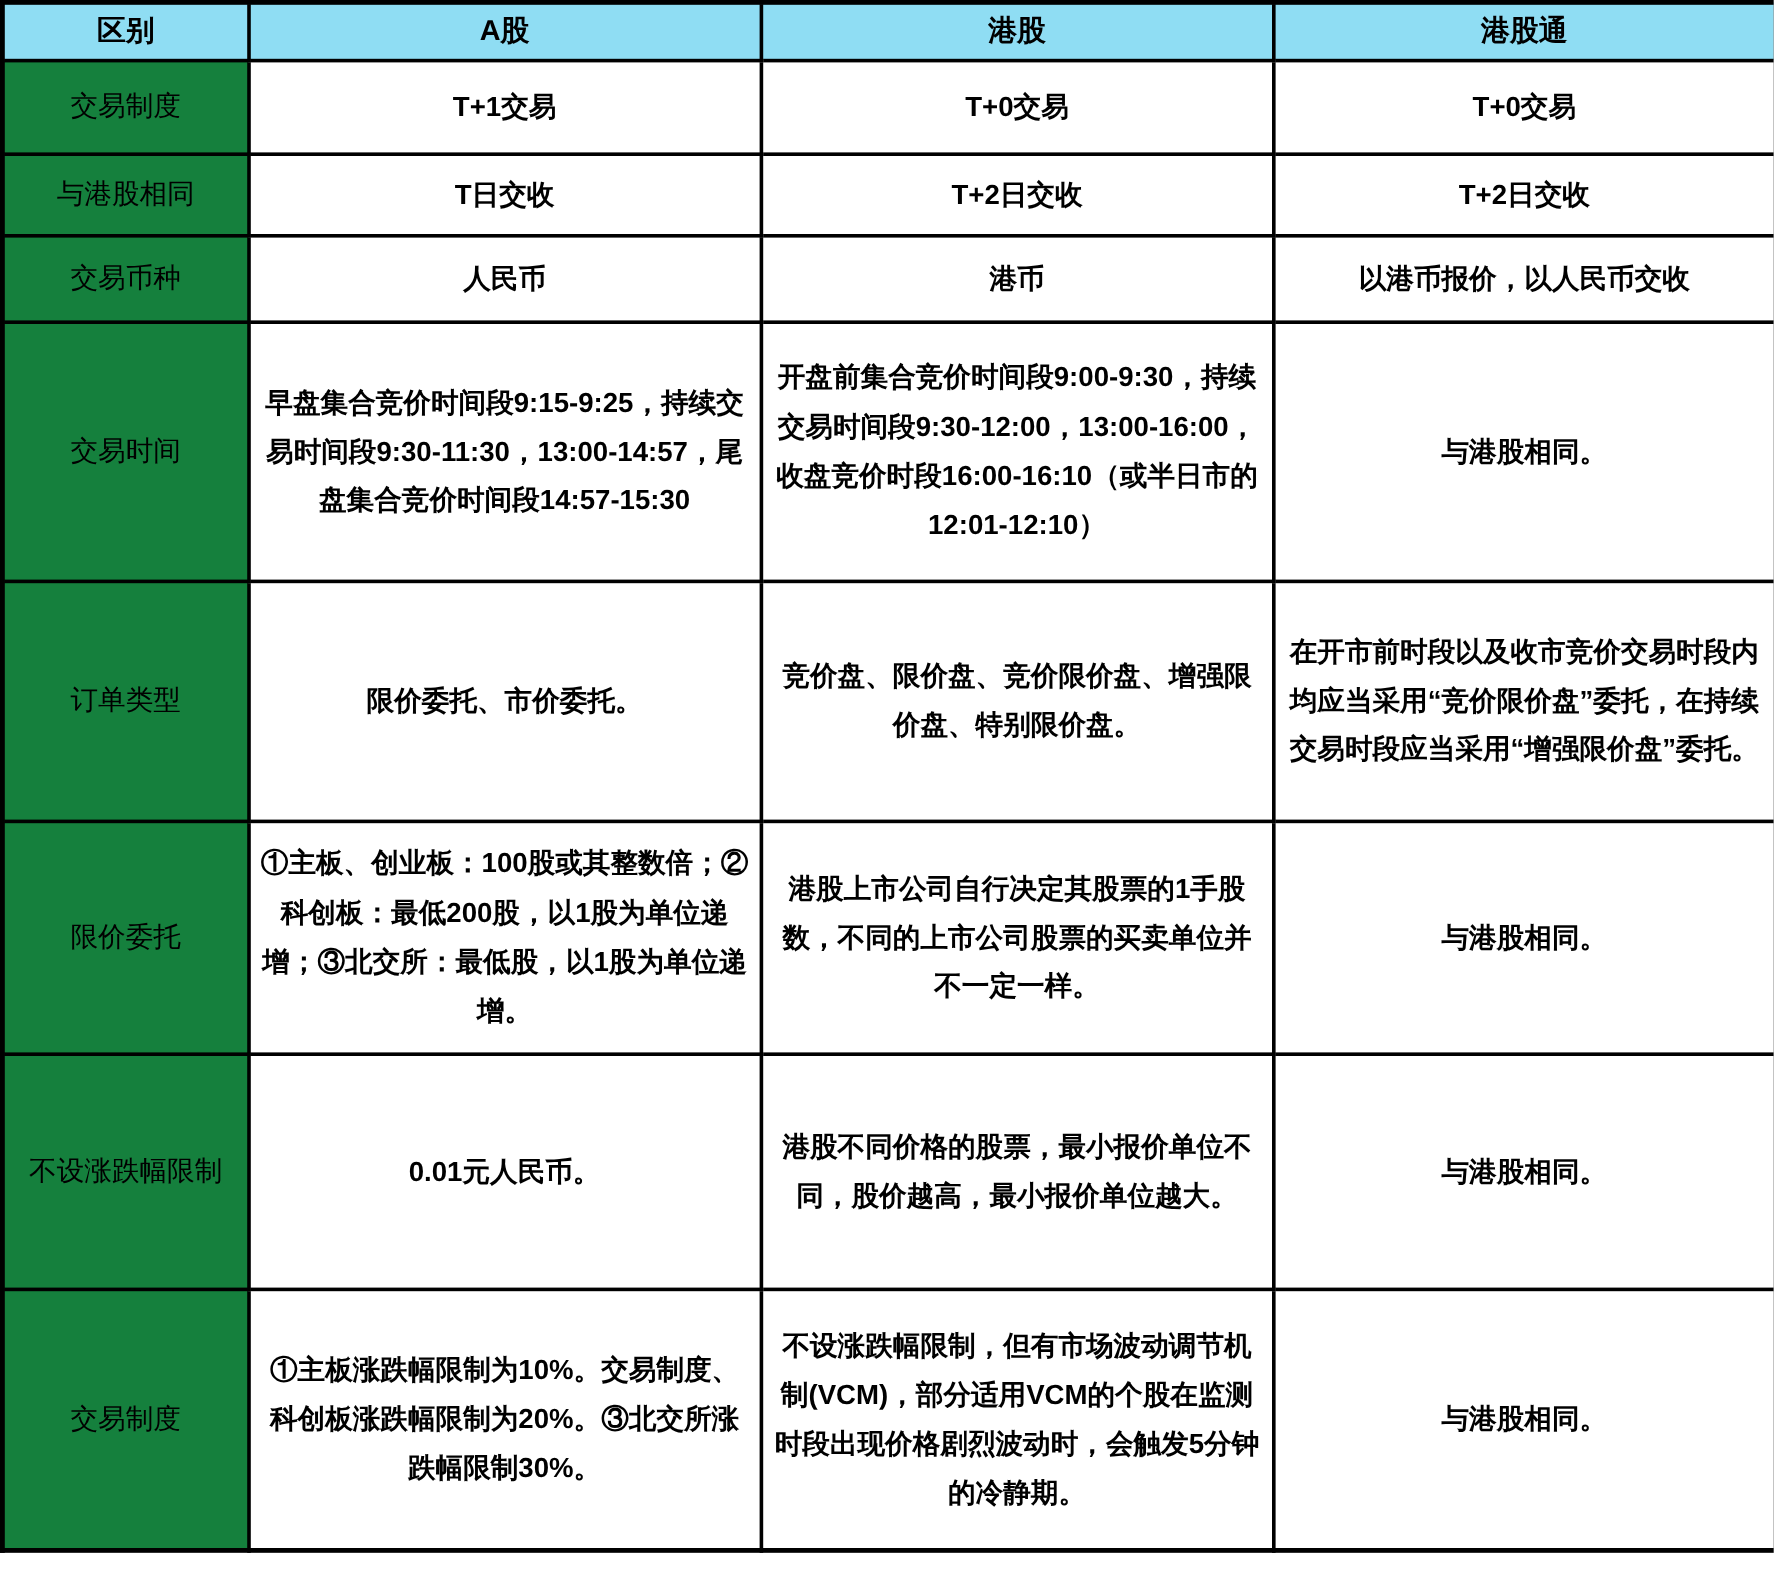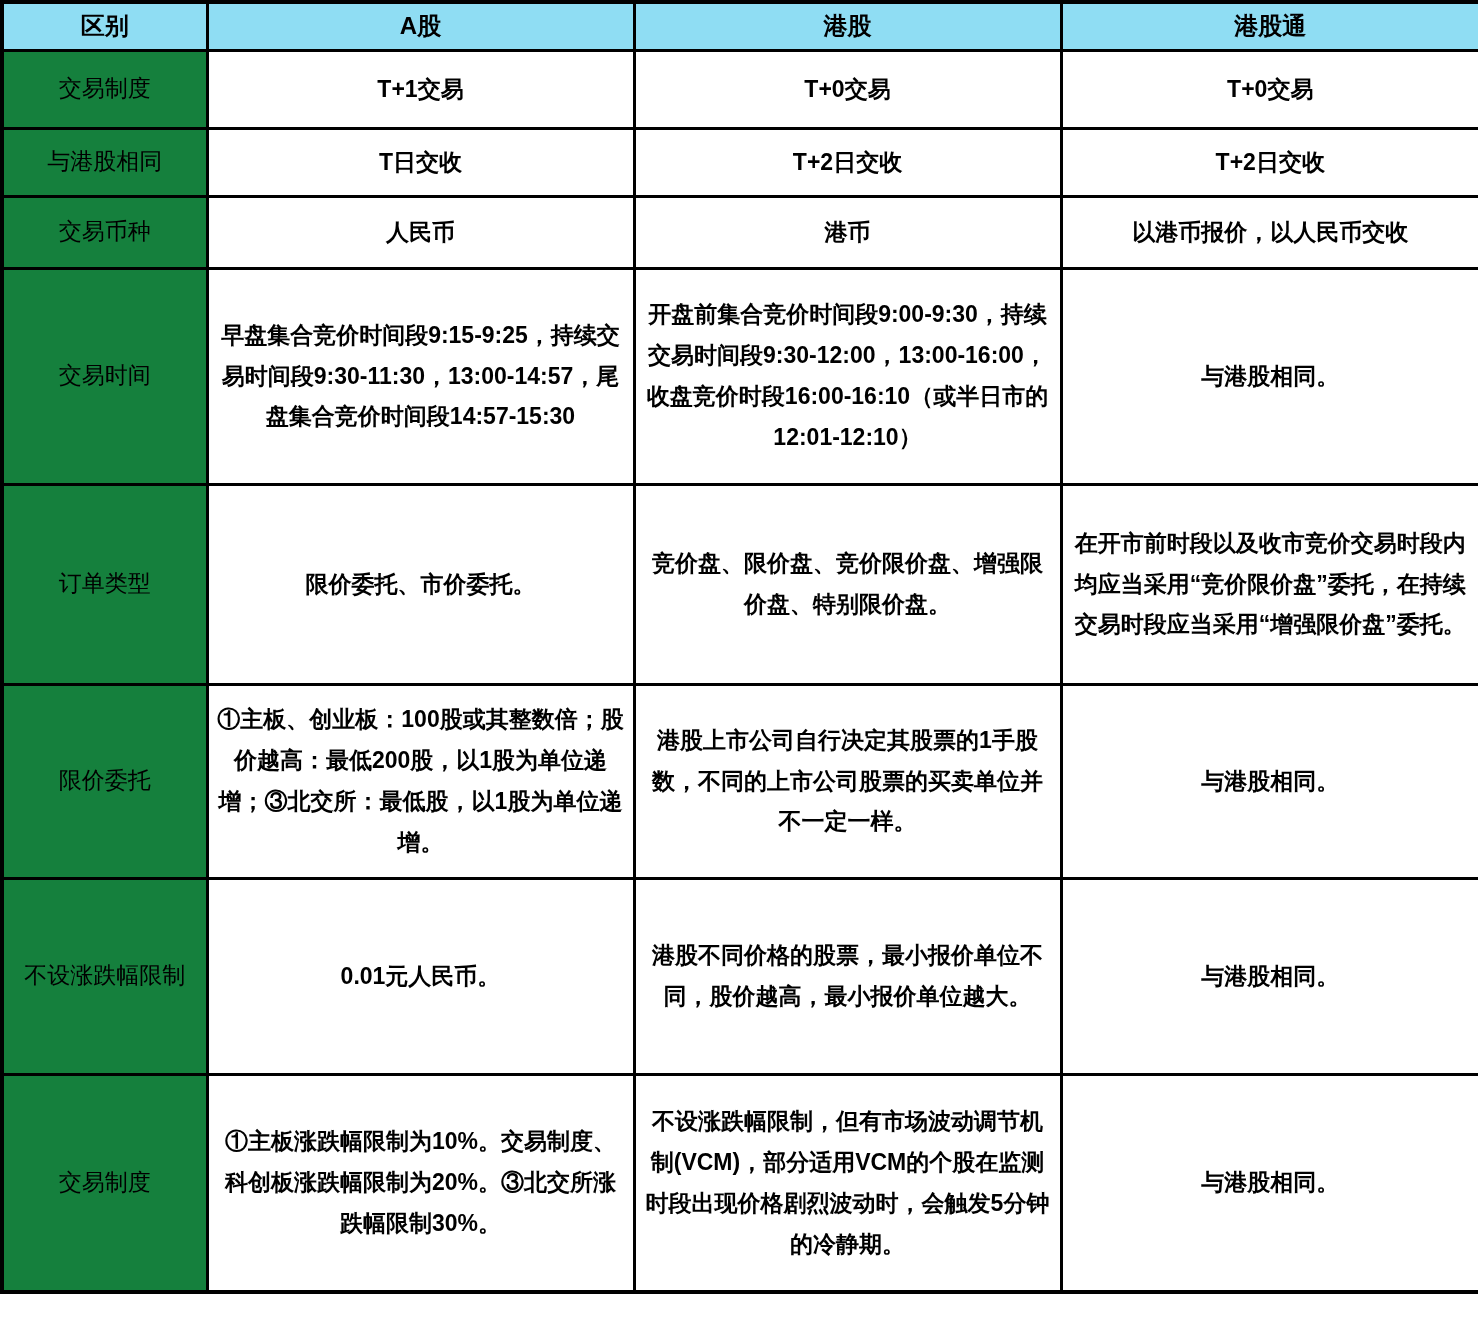--- a/index.html
+++ b/index.html
@@ -104,21 +104,21 @@
         <td>与港股相同。</td>
       </tr>
       <tr class="h-r4">
         <td class="rowlabel">订单类型</td>
         <td>限价委托、市价委托。</td>
         <td>竞价盘、限价盘、竞价限价盘、增强限价盘、特别限价盘。</td>
         <td>在开市前时段以及收市竞价交易时段内均应当采用“竞价限价盘”委托，在持续交易时段应当采用“增强限价盘”委托。</td>
       </tr>
       <tr class="h-r5">
         <td class="rowlabel">限价委托</td>
-        <td>①主板、创业板：100股或其整数倍；股价越高：最低200股，以1股为单位递增；③北交所：最低股，以1股为单位递增。</td>
+        <td>①主板、创业板：100股或其整数倍；②科创板：最低200股，以1股为单位递增；③北交所：最低股，以1股为单位递增。</td>
         <td>港股上市公司自行决定其股票的1手股数，不同的上市公司股票的买卖单位并不一定一样。</td>
         <td>与港股相同。</td>
       </tr>
       <tr class="h-r6">
         <td class="rowlabel">不设涨跌幅限制</td>
         <td>0.01元人民币。</td>
         <td>港股不同价格的股票，最小报价单位不同，股价越高，最小报价单位越大。</td>
         <td>与港股相同。</td>
       </tr>
       <tr class="h-r7">

